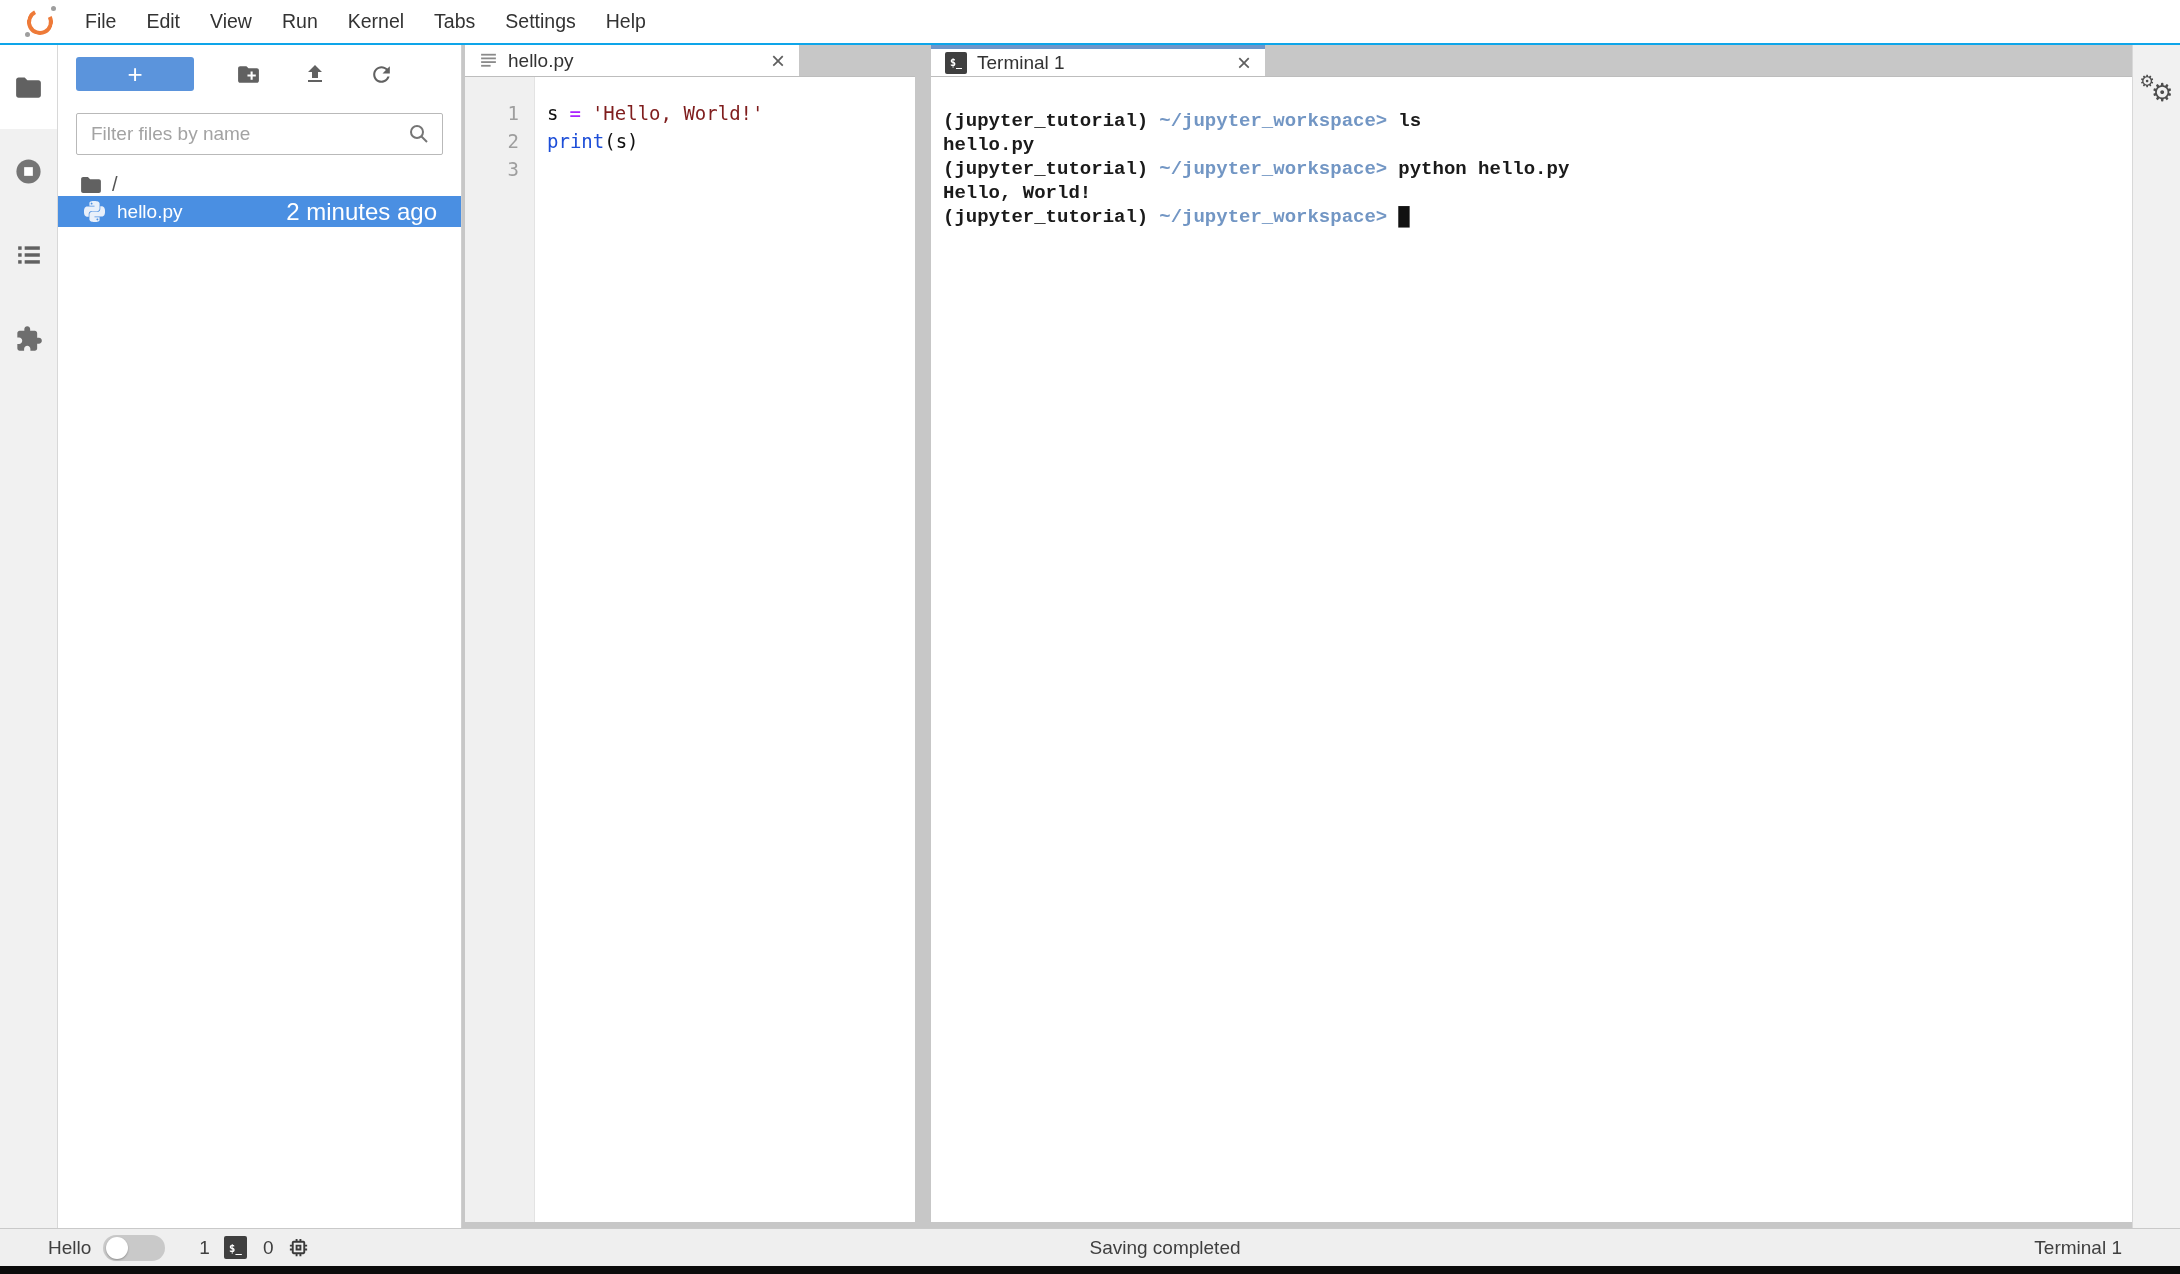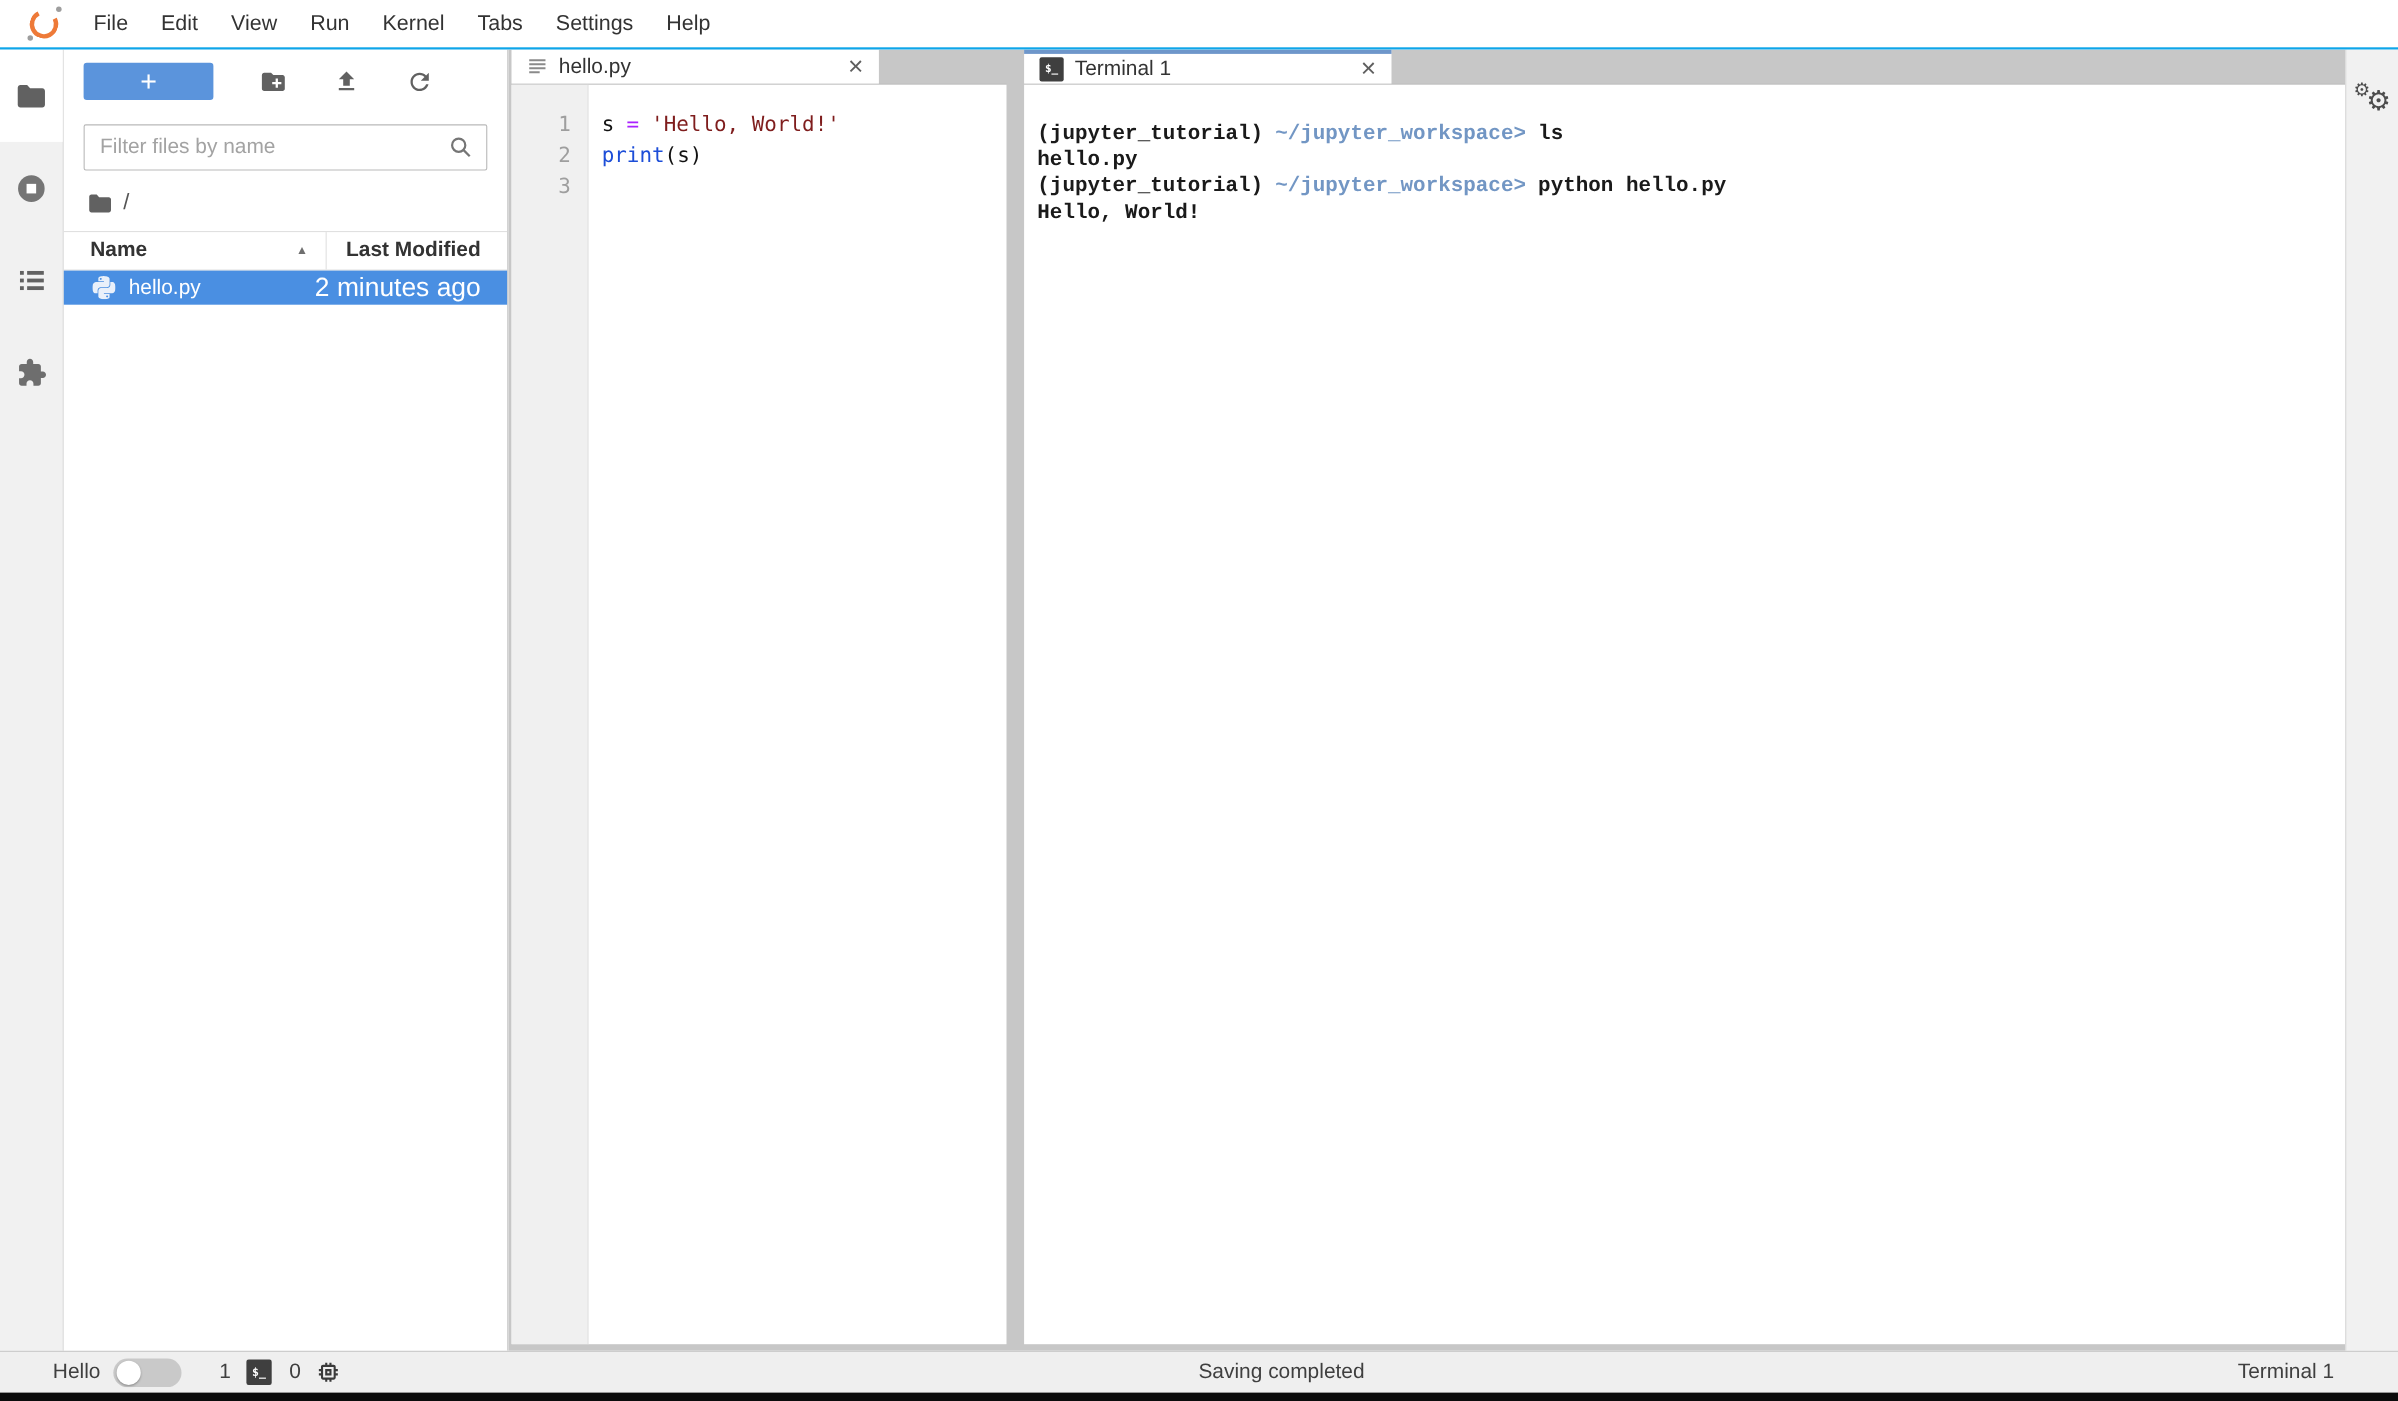--- a/index.html
+++ b/index.html
@@ -240,29 +240,20 @@
 
     <div class="fb-breadcrumb">
       <span>
         <svg width="22" height="18" viewBox="0 0 24 20">
             <path d="M1 3.2C1 2 2 1 3.2 1h5.4l2.4 2.6h9.8c1.2 0 2.2 1 2.2 2.2v11c0 1.2-1 2.2-2.2 2.2H3.2C2 19 1 18 1 16.8z" fill="#616161"></path>
           </svg>
       </span>
       <span class="crumb">/</span>
     </div>
 
-    <div class="fb-header">
-      <div class="fb-col-name">
-        <span>Name</span>
-        <span class="sort-asc">▲</span>
-      </div>
-      <div class="fb-col-mod">
-        <span>Last Modified</span>
-      </div>
-    </div>
 
     <div class="fb-row">
       <span class="py-icon">
         <svg width="21" height="21" viewBox="0 0 24 24">
             <path d="M14.25.18l.9.2.73.26.59.3.45.32.34.34.25.34.16.33.1.3.04.26.02.2-.01.13V8.5l-.05.63-.13.55-.21.46-.26.38-.3.31-.33.25-.35.19-.35.14-.33.1-.3.07-.26.04-.21.02H8.77l-.69.05-.59.14-.5.22-.41.27-.33.32-.27.35-.2.36-.15.37-.1.35-.07.32-.04.27-.02.21v3.06H3.17l-.21-.03-.28-.07-.32-.12-.35-.18-.36-.26-.36-.36-.35-.46-.32-.59-.28-.73-.21-.88-.14-1.05-.05-1.23.06-1.22.16-1.04.24-.87.32-.71.36-.57.4-.44.42-.33.42-.24.4-.16.36-.1.32-.05.24-.01h.16l.06.01h8.16v-.83H6.18l-.01-2.75-.02-.37.05-.34.11-.31.17-.28.25-.26.31-.23.38-.2.44-.18.51-.15.58-.12.64-.1.71-.06.77-.04.84-.02 1.27.05zm-6.3 1.98l-.23.33-.08.41.08.41.23.34.33.22.41.09.41-.09.33-.22.23-.34.08-.41-.08-.41-.23-.33-.33-.22-.41-.09-.41.09zm13.09 3.95l.28.06.32.12.35.18.36.27.36.35.35.47.32.59.28.73.21.88.14 1.04.05 1.23-.06 1.23-.16 1.04-.24.86-.32.71-.36.57-.4.45-.42.33-.42.24-.4.16-.36.09-.32.05-.24.02-.16-.01h-8.22v.82h5.84l.01 2.76.02.36-.05.34-.11.31-.17.29-.25.25-.31.24-.38.2-.44.17-.51.15-.58.13-.64.09-.71.07-.77.04-.84.01-1.27-.04-1.07-.14-.9-.2-.73-.25-.59-.3-.45-.33-.34-.34-.25-.34-.16-.33-.1-.3-.04-.25-.02-.2.01-.13v-5.34l.05-.64.13-.54.21-.46.26-.38.3-.32.33-.24.35-.2.35-.14.33-.1.3-.06.26-.04.21-.02.13-.01h5.84l.69-.05.59-.14.5-.21.41-.28.33-.32.27-.35.2-.36.15-.36.1-.35.07-.32.04-.28.02-.21V6.07h2.09l.14.01zm-6.47 14.25l-.23.33-.08.41.08.41.23.33.33.23.41.08.41-.08.33-.23.23-.33.08-.41-.08-.41-.23-.33-.33-.23-.41-.08-.41.08z" fill="#e9f0fa"></path>
           </svg>
       </span>
       <span class="fname">hello.py</span>
       <span class="fmod">2 minutes ago</span>
     </div>
@@ -310,20 +301,21 @@
           <span class="term-badge">$_</span>
           <span class="tab-label">Terminal 1</span>
           <span class="tab-close">×</span>
         </div>
       </div>
       <div class="terminal">
         <div class="term-line"><span class="t-env">(jupyter_tutorial)</span><span class="t-path">~/jupyter_workspace&gt;</span><span class="t-cmd">ls</span></div>
         <div class="term-line"><span>hello.py</span></div>
         <div class="term-line"><span class="t-env">(jupyter_tutorial)</span><span class="t-path">~/jupyter_workspace&gt;</span><span class="t-cmd">python hello.py</span></div>
         <div class="term-line"><span>Hello, World!</span></div>
+        <div class="term-line"><span class="t-env">(jupyter_tutorial)</span><span class="t-path">~/jupyter_workspace&gt;</span><span class="t-cursor">█</span></div>
       </div>
     </div>
   </div>
 
   <div class="right-strip">
     <div class="gears">
       <span class="g1">⚙</span>
       <span class="g2">⚙</span>
     </div>
   </div>

